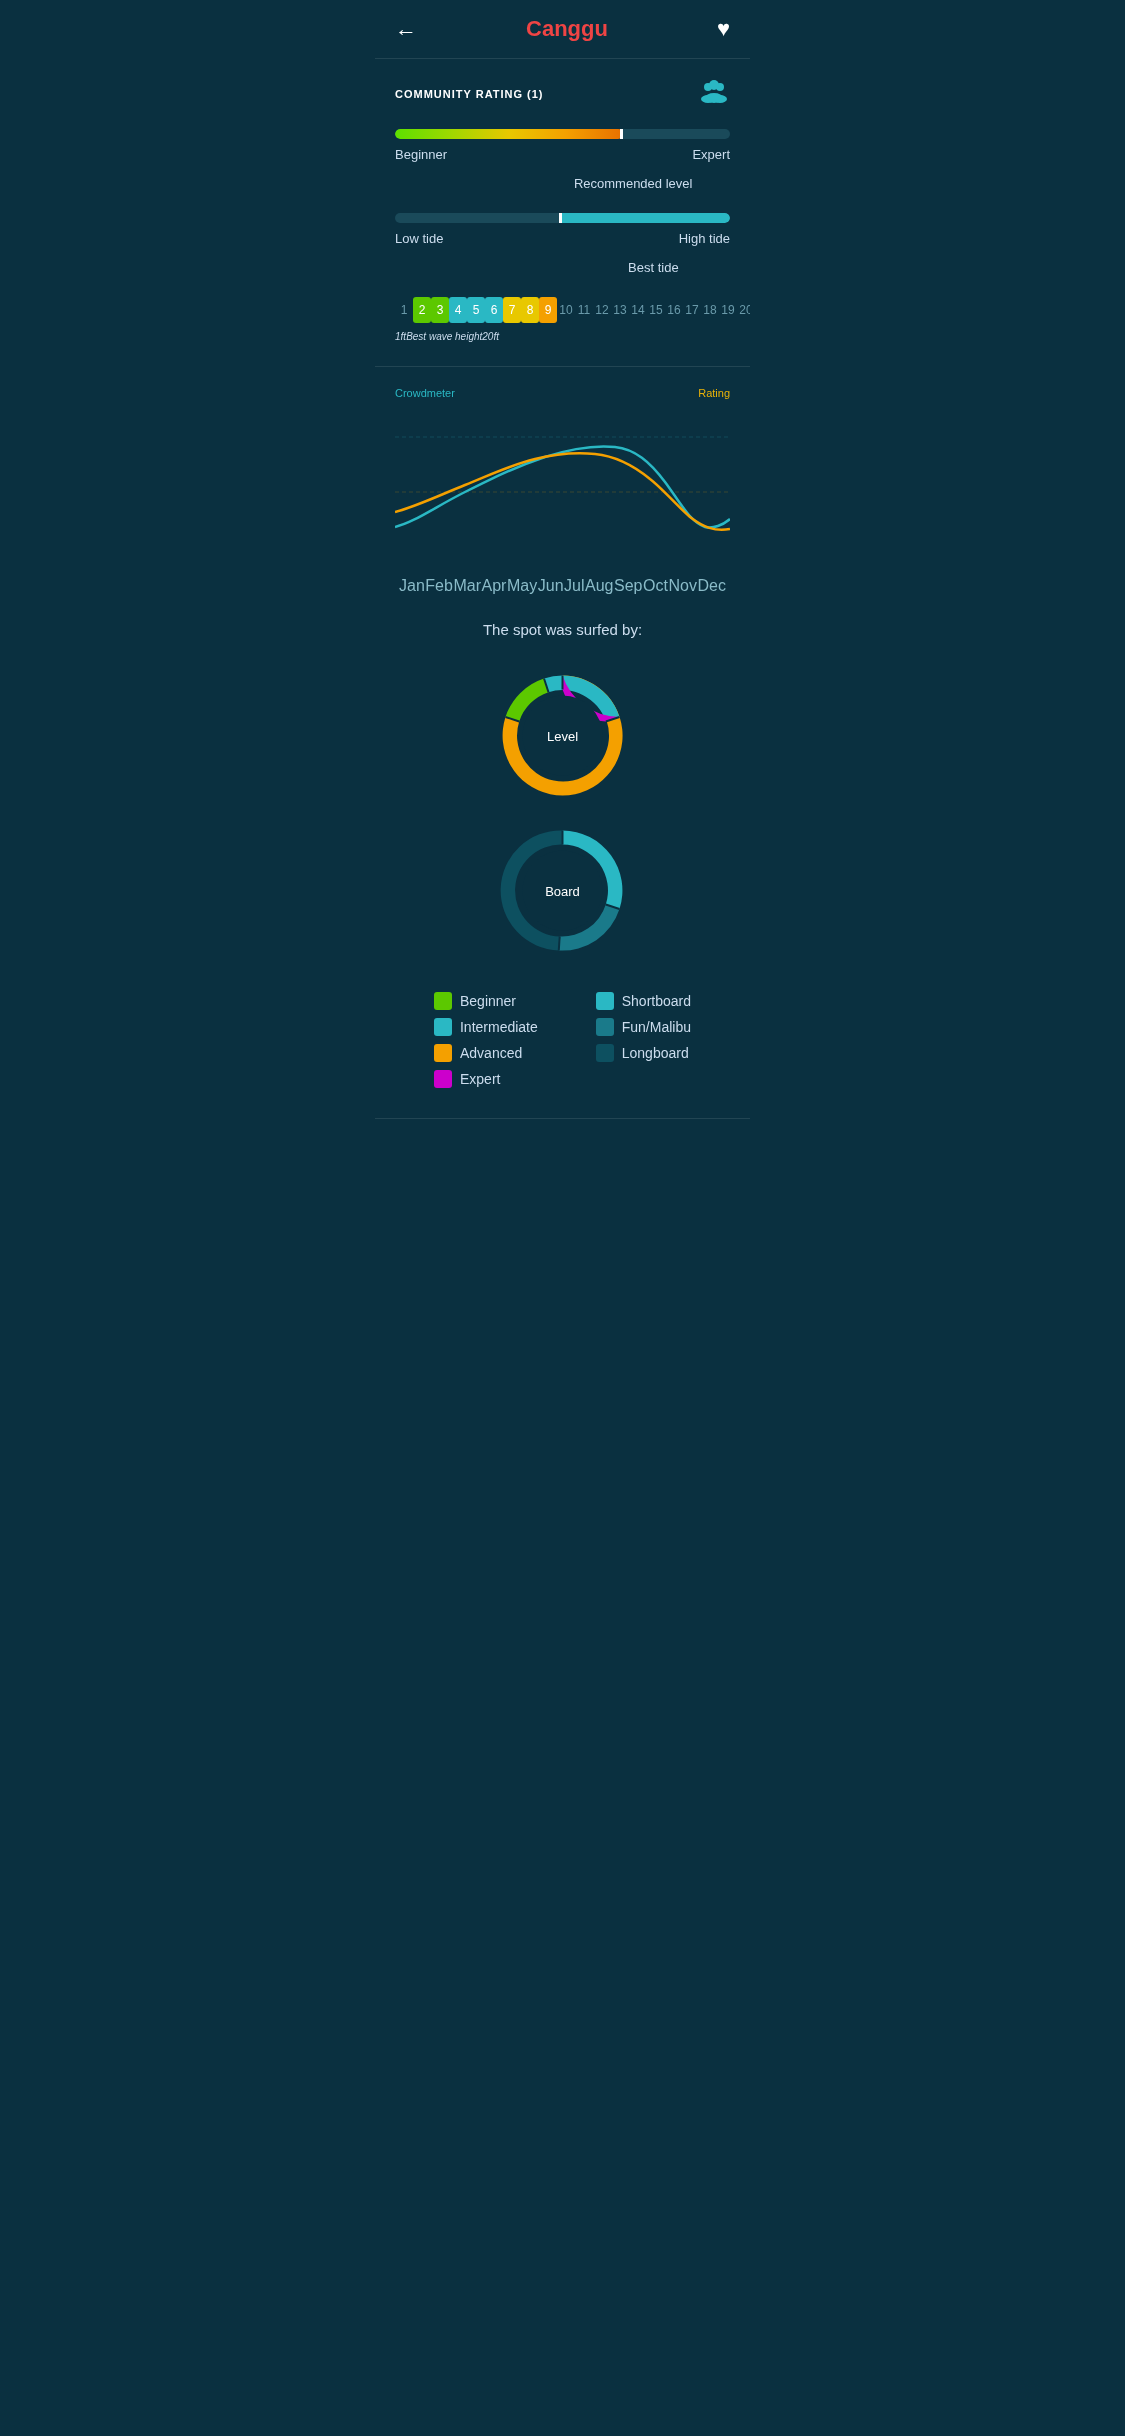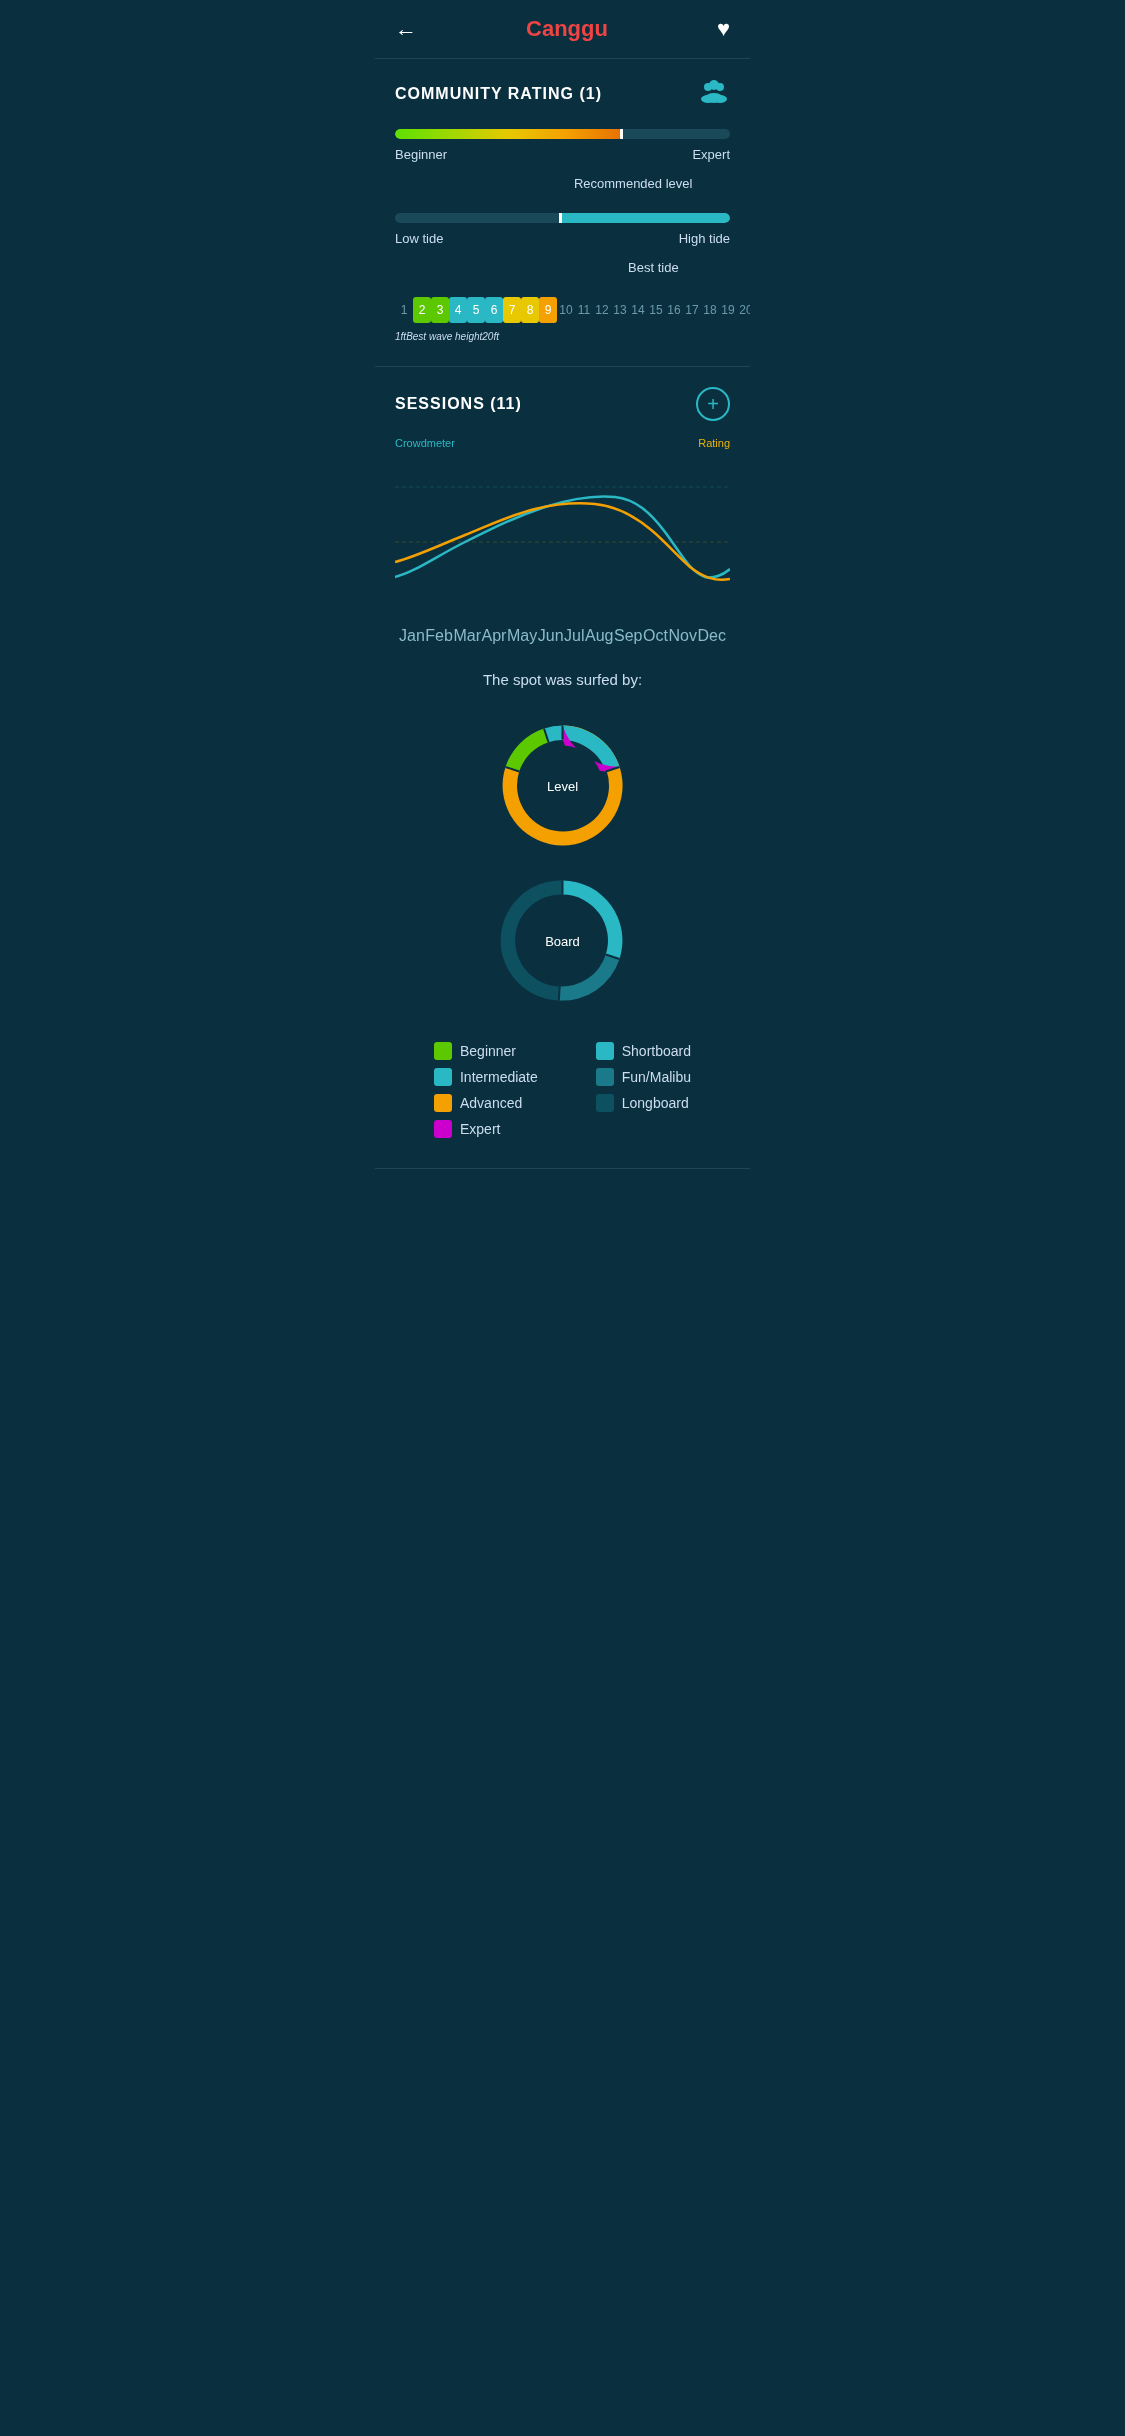--- a/index.html
+++ b/index.html
@@ -38,21 +38,21 @@
       border-bottom: 1px solid rgba(255,255,255,0.1);
     }
 
     .section-header {
       display: flex;
       align-items: center;
       justify-content: space-between;
       margin-bottom: 20px;
     }
     .section-title {
-      font-size: 16px;
+      font-size: 11px;
       font-weight: 800;
       letter-spacing: 1px;
     }
     .community-icon {
       font-size: 24px;
       color: #2ab8c4;
     }
 
     
     .bar-container {
@@ -318,24 +318,20 @@
       <span class="wave-num inactive">20</span>
     </div>
   <div class="wave-height-labels">
     <span>1ft</span>
     <span>Best wave height</span>
     <span>20ft</span>
   </div>
 </div>
 
 <div class="sessions-section">
-  <div class="sessions-header">
-    <span class="section-title">SESSIONS (11)</span>
-    <div class="add-icon">+</div>
-  </div>
 
   <div class="chart-container">
     <div class="chart-legend">
       <span class="chart-legend-crowd">Crowdmeter</span>
       <span class="chart-legend-rating">Rating</span>
     </div>
     <div class="chart-svg-wrap">
       <svg width="335" height="160" viewBox="0 0 335 160">
 
         <line x1="0" y1="30" x2="335" y2="30" stroke="#2ab8c4" stroke-width="0.5" stroke-dasharray="4,3" opacity="0.4"></line>

